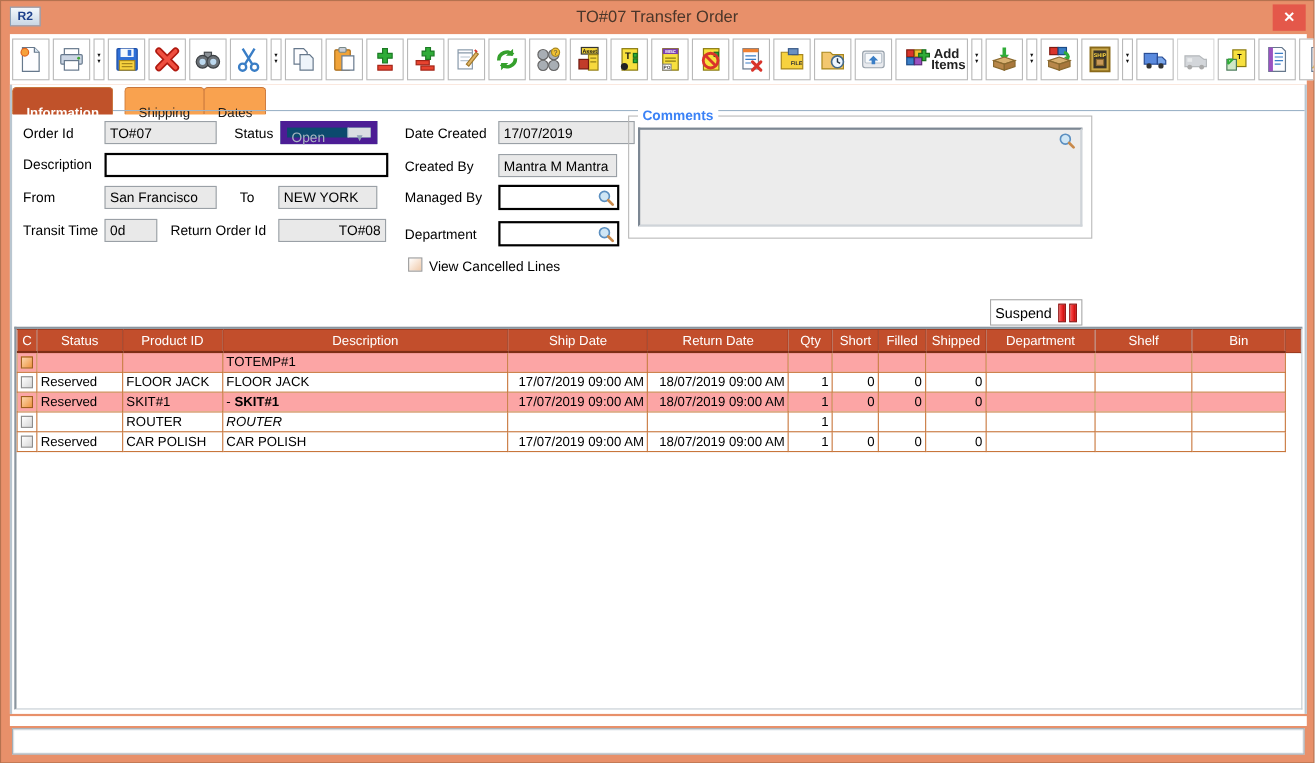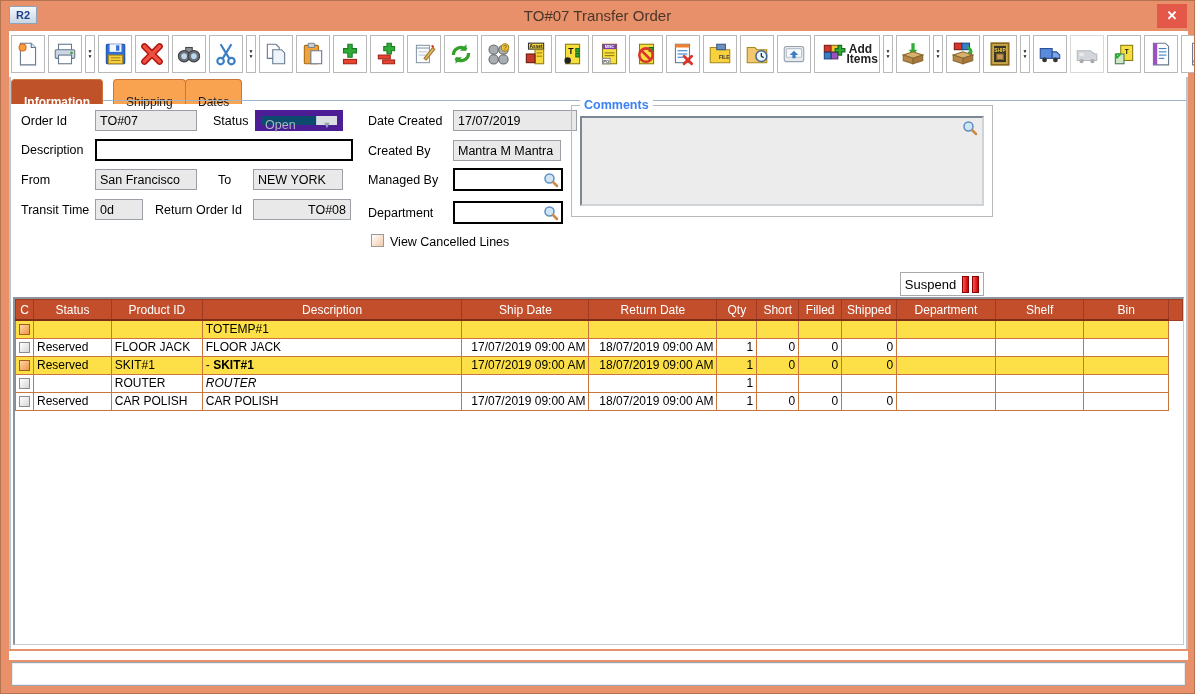--- a/index.html
+++ b/index.html
@@ -42,21 +42,21 @@
   .grp-legend{position:absolute;left:8px;top:-8px;background:#fff;padding:0 4px;font-size:12.5px;font-weight:bold;color:#3b82f6;}
   .grp-inner{position:absolute;left:8px;top:10px;right:8px;bottom:10px;background:#ececec;border-top:2px solid #7c8793;border-left:2px solid #7c8793;border-right:2px solid #cfd4d9;border-bottom:2px solid #cfd4d9;}
   .suspend-btn{position:absolute;background:#fff;border:1px solid #a9a9a9;box-sizing:border-box;display:flex;align-items:center;justify-content:center;gap:6px;font-size:13px;color:#000;cursor:pointer;}
   .pause-ic{display:inline-flex;gap:3px;}
   .pause-ic i{width:5px;height:15px;background:linear-gradient(90deg,#f55,#c00);border:1px solid #800;}
   
   .grid-panel{position:absolute;left:2px;top:220px;width:1171px;height:348px;background:#fff;border-top:2px solid #8a959e;border-left:2px solid #8a959e;border-right:1px solid #c4ccd2;border-bottom:1px solid #c4ccd2;box-sizing:border-box;overflow:hidden;}
   table.grid{border-collapse:collapse;table-layout:fixed;font-size:12px;color:#000;}
   table.grid th{background:#c24e2c;color:#fff;font-weight:normal;height:19px;padding:0 2px;border:1px solid #9e3b20;border-bottom:2px solid #7e2d16;overflow:hidden;white-space:nowrap;}
   table.grid td{height:18px;padding:0 3px;border:1px solid #c8763b;overflow:hidden;white-space:nowrap;box-sizing:border-box;}
-  tr.orange td{background:#fde047;}
+  tr.orange td{background:#fca5a5;}
   tr.white td{background:#fff;}
   td.num,td.date{text-align:right;}
   td.filler,th.filler{border:none!important;background:#fff!important;}
   th.filler{background:#c24e2c!important;border:1px solid #9e3b20!important;}
   .row-cb{width:11px;height:11px;margin:0 auto;background:linear-gradient(135deg,#ffffff,#d6d6d6);border:1px solid #8c8c8c;box-sizing:border-box;cursor:pointer;}
   tr.orange .row-cb{background:linear-gradient(135deg,#fcd7ae,#ef9440);border:1px solid #a05f1e;}
   td.desc-group{padding-left:42px;}
   td.desc-kit b{font-weight:bold;}
   td.desc-child{padding-left:34px;font-style:italic;}
   

